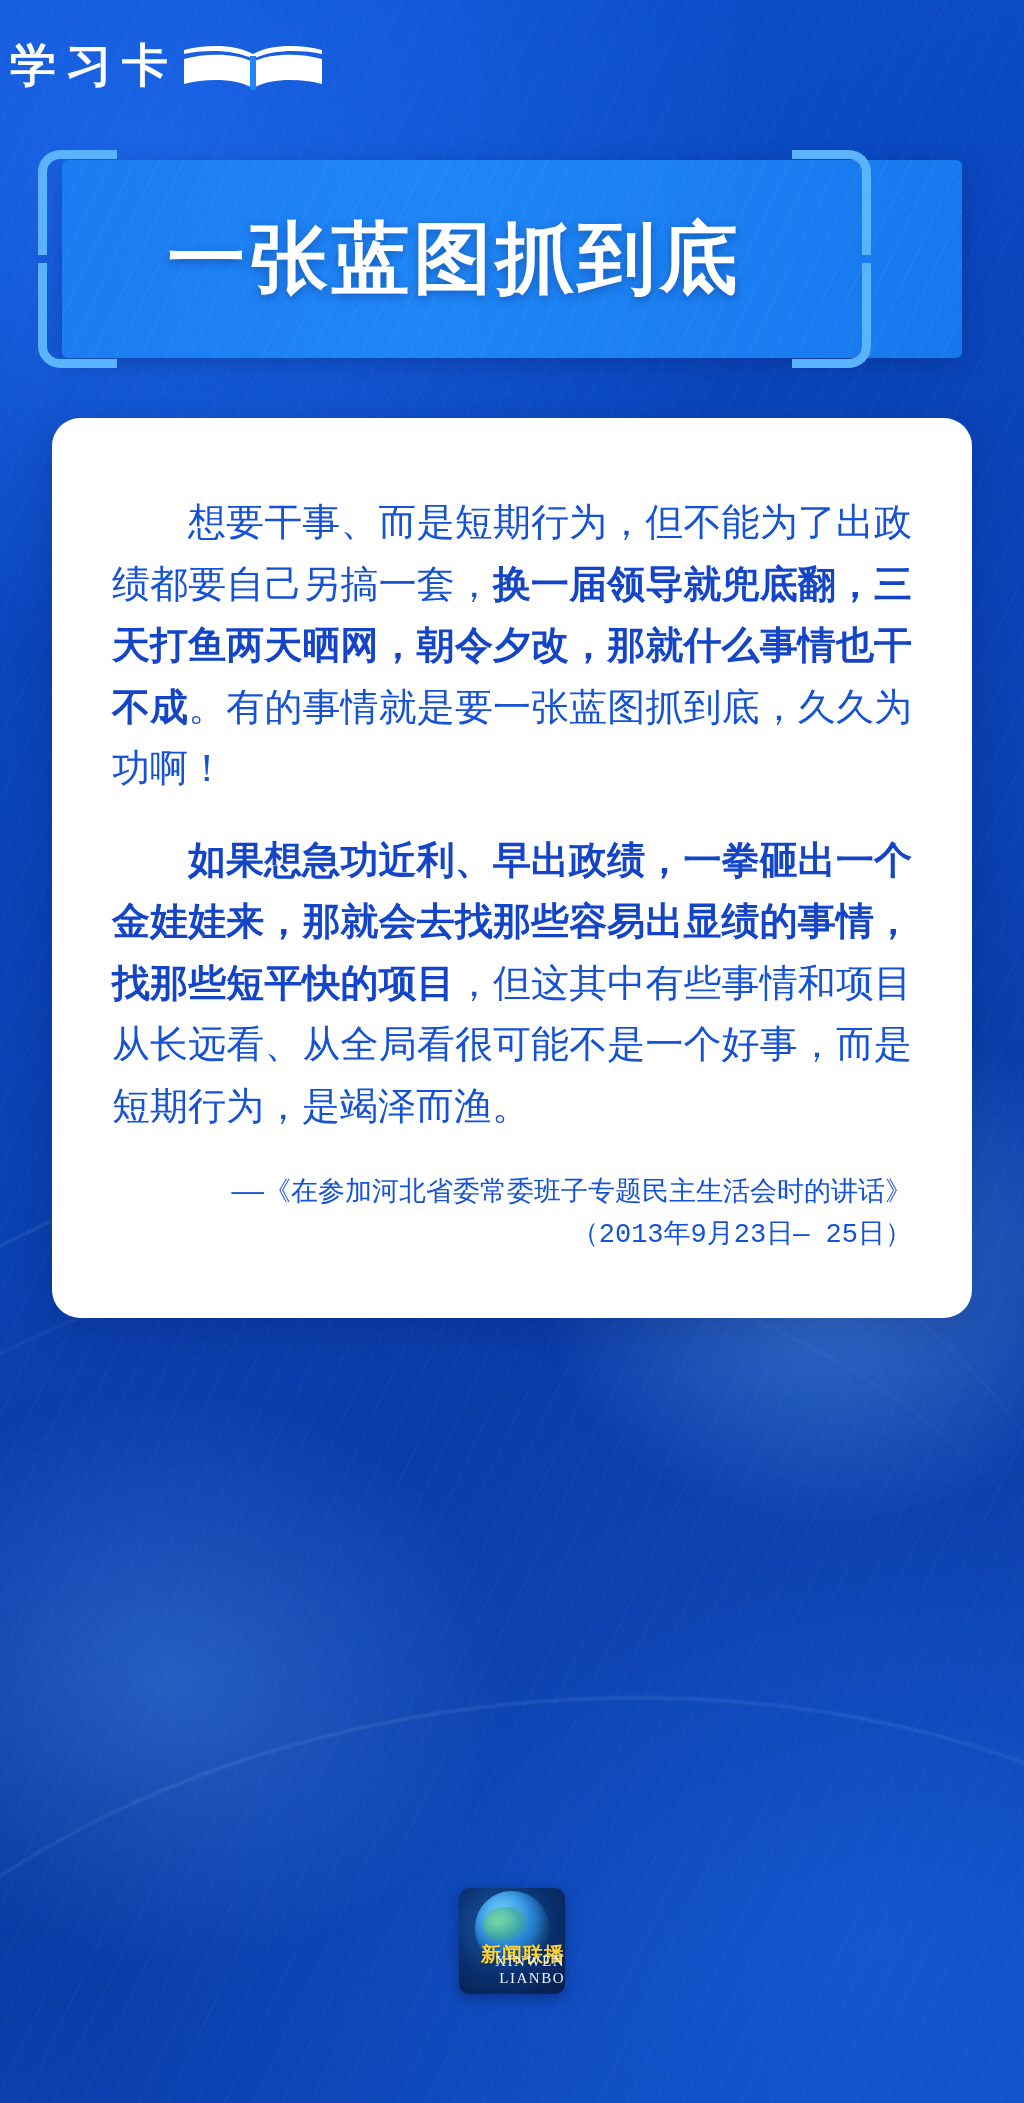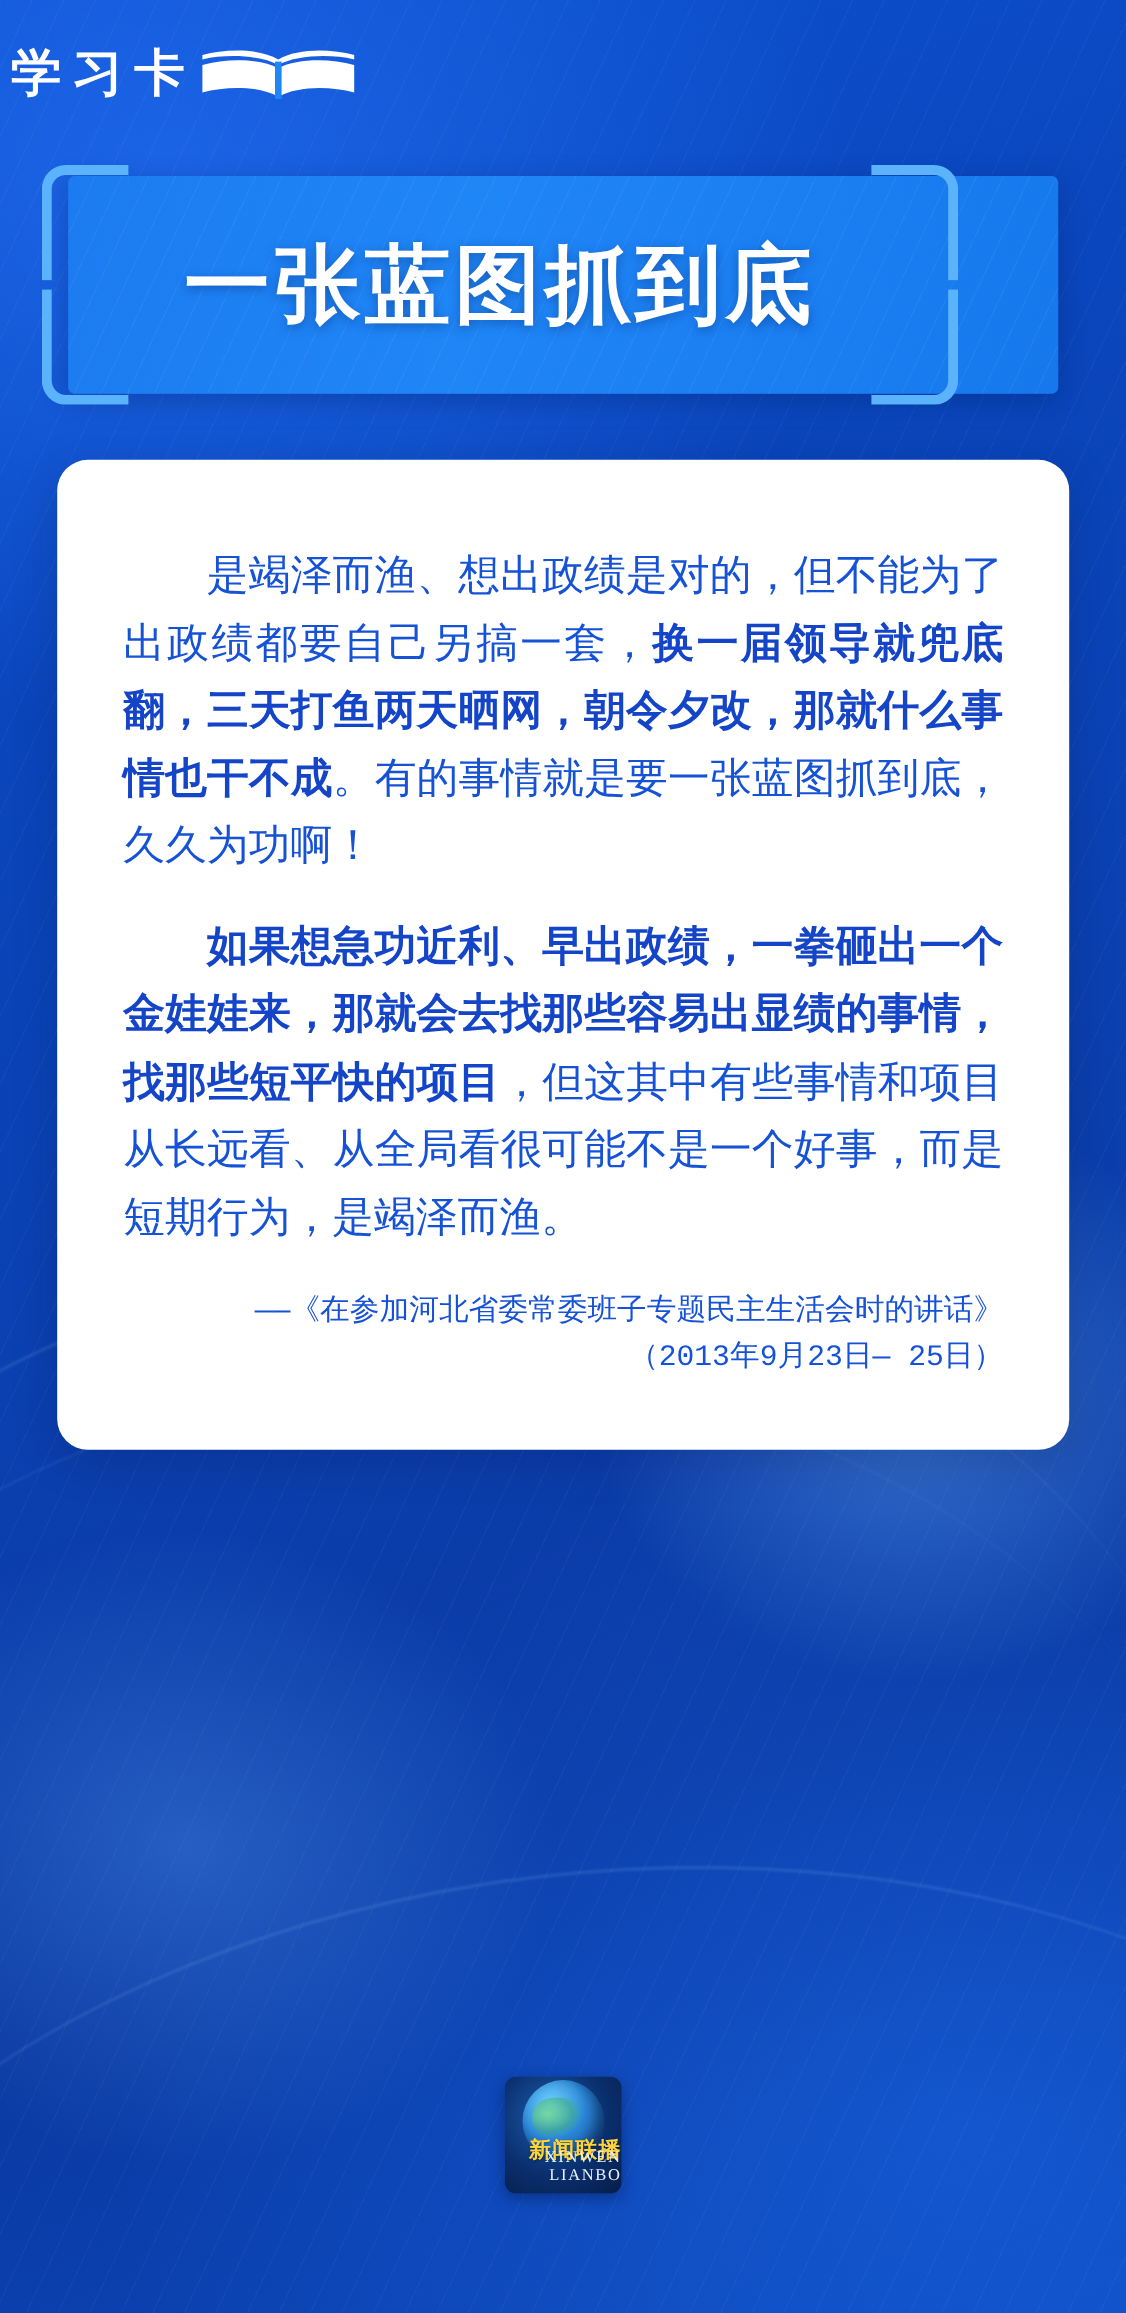--- a/index.html
+++ b/index.html
@@ -254,21 +254,21 @@
     <div class="headline-box"></div>
     <div class="headline-text">一张蓝图抓到底</div>
     <div class="corner tl"></div>
     <div class="corner bl"></div>
     <div class="corner tr"></div>
     <div class="corner br"></div>
   </div>
 
   <div class="card">
     <div id="paragraphs">
-        <div class="para indent"><span>是竭泽而渔、想出政绩是对的，但不能为了出政绩都要自己另搞一套，</span><b>换一届领导就兜底翻，三天打鱼两天晒网，朝令夕改，那就什么事情也干不成</b><span>。有的事情就是要一张蓝图抓到底，久久为功啊！</span></div>
+        <div class="para indent"><span>想要干事、而是短期行为，但不能为了出政绩都要自己另搞一套，</span><b>换一届领导就兜底翻，三天打鱼两天晒网，朝令夕改，那就什么事情也干不成</b><span>。有的事情就是要一张蓝图抓到底，久久为功啊！</span></div>
         <div class="para indent"><b>如果想急功近利、早出政绩，一拳砸出一个金娃娃来，那就会去找那些容易出显绩的事情，找那些短平快的项目</b><span>，但这其中有些事情和项目从长远看、从全局看很可能不是一个好事，而是短期行为，是竭泽而渔。</span></div>
       </div>
     <div class="attrib">
       <div>——《在参加河北省委常委班子专题民主生活会时的讲话》</div>
       <div>（2013年9月23日— 25日）</div>
     </div>
   </div>
 
   <div class="footer-logo">
     <div class="globe"></div>

